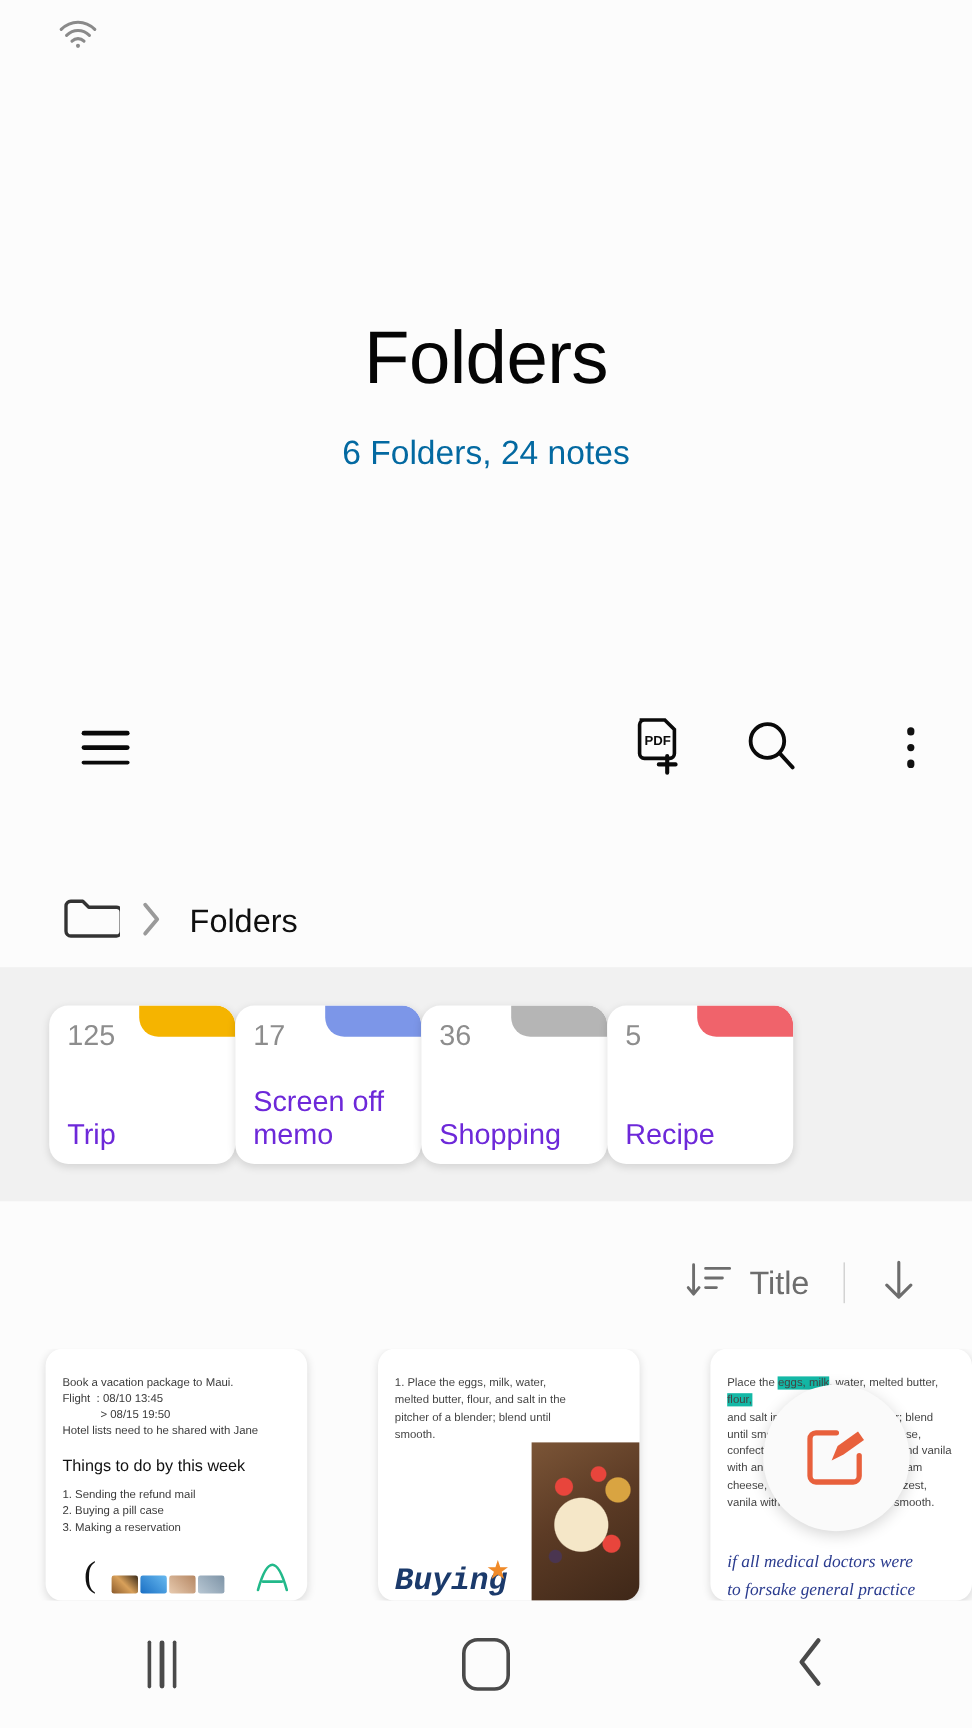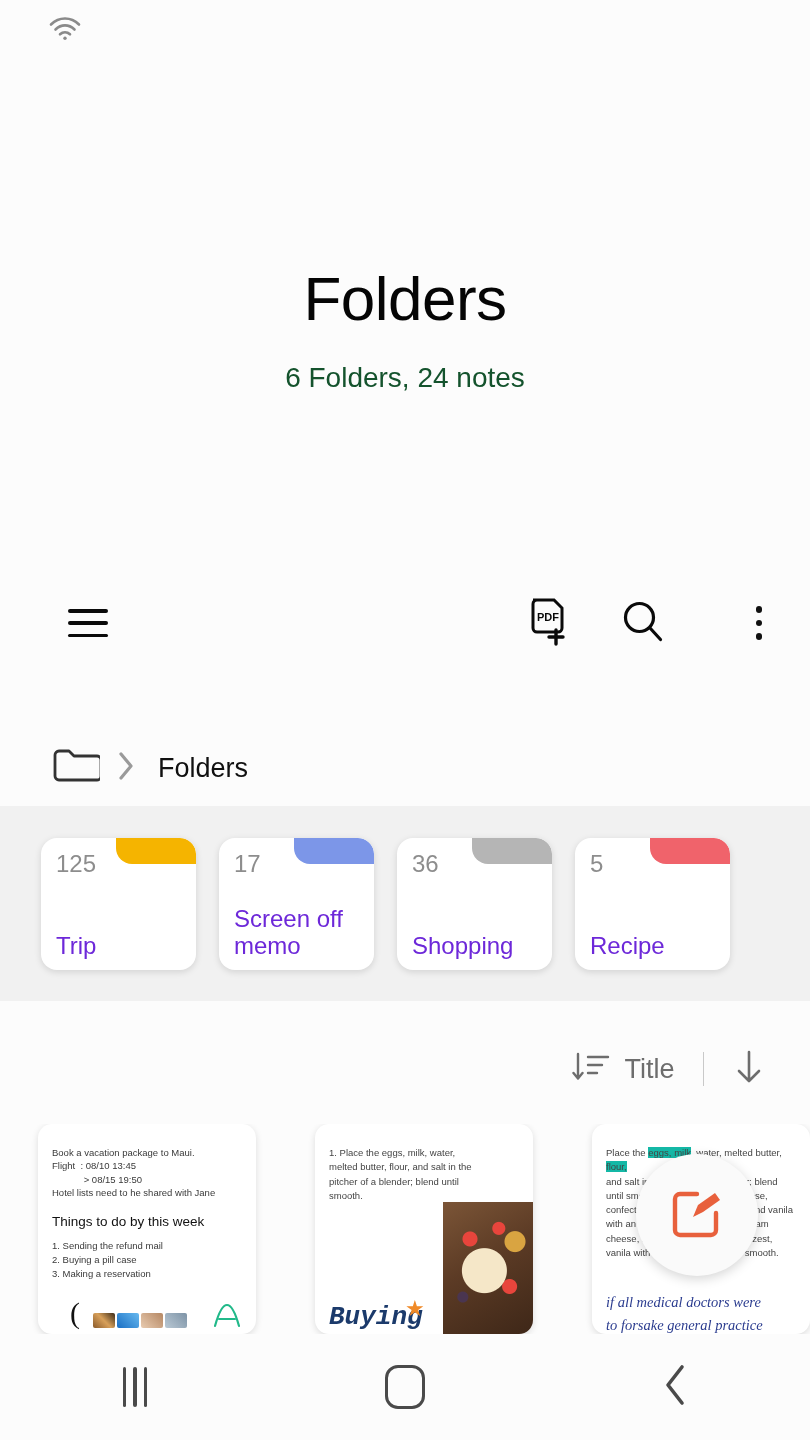--- a/index.html
+++ b/index.html
@@ -15,21 +15,21 @@
   .statusbar { height:56px; display:flex; align-items:center; padding-left:48px; }
   .wifi-icon { width:34px; height:26px; }
 
   
   .title-block { text-align:center; margin-top:212px; }
   .page-title {
     font-size:62px; font-weight:400; color:#050505;
     letter-spacing:-0.5px; line-height:1.0;
   }
   .page-subtitle {
-    font-size:28px; color:#14532d; margin-top:32px; font-weight:400;
+    font-size:28px; color:#0369a1; margin-top:32px; font-weight:400;
   }
 
   
   .toolbar {
     position:absolute; top:585px; left:0; width:810px; height:76px;
     display:flex; align-items:center; padding:0 48px;
   }
   .tb-left { display:flex; align-items:center; }
   .tb-right { margin-left:auto; display:flex; align-items:center; gap:36px; }
   .icon-btn {
@@ -46,21 +46,21 @@
     position:absolute; top:738px; left:0; width:810px; height:60px;
     display:flex; align-items:center; padding-left:52px; gap:16px;
   }
   .bc-label { font-size:27px; color:#101010; font-weight:400; margin-left:6px; }
   .bc-chevron { color:#9a9a9a; }
 
   
   .folders-strip {
     position:absolute; top:806px; left:0; width:810px; height:195px;
     background:#F1F1F1;
-    display:flex; align-items:center; gap:23px; padding-left:41px;
+    display:flex; align-items:center; padding-left:41px;
   }
   .folder-card {
     position:relative; width:155px; height:132px;
     background:#FFFFFF; border-radius:16px;
     box-shadow:0 2px 7px rgba(0,0,0,0.13);
     overflow:hidden; cursor:pointer; flex:none;
   }
   .folder-tab {
     position:absolute; top:0; right:0; width:80px; height:26px;
     border-bottom-left-radius:16px; border-top-right-radius:16px;

